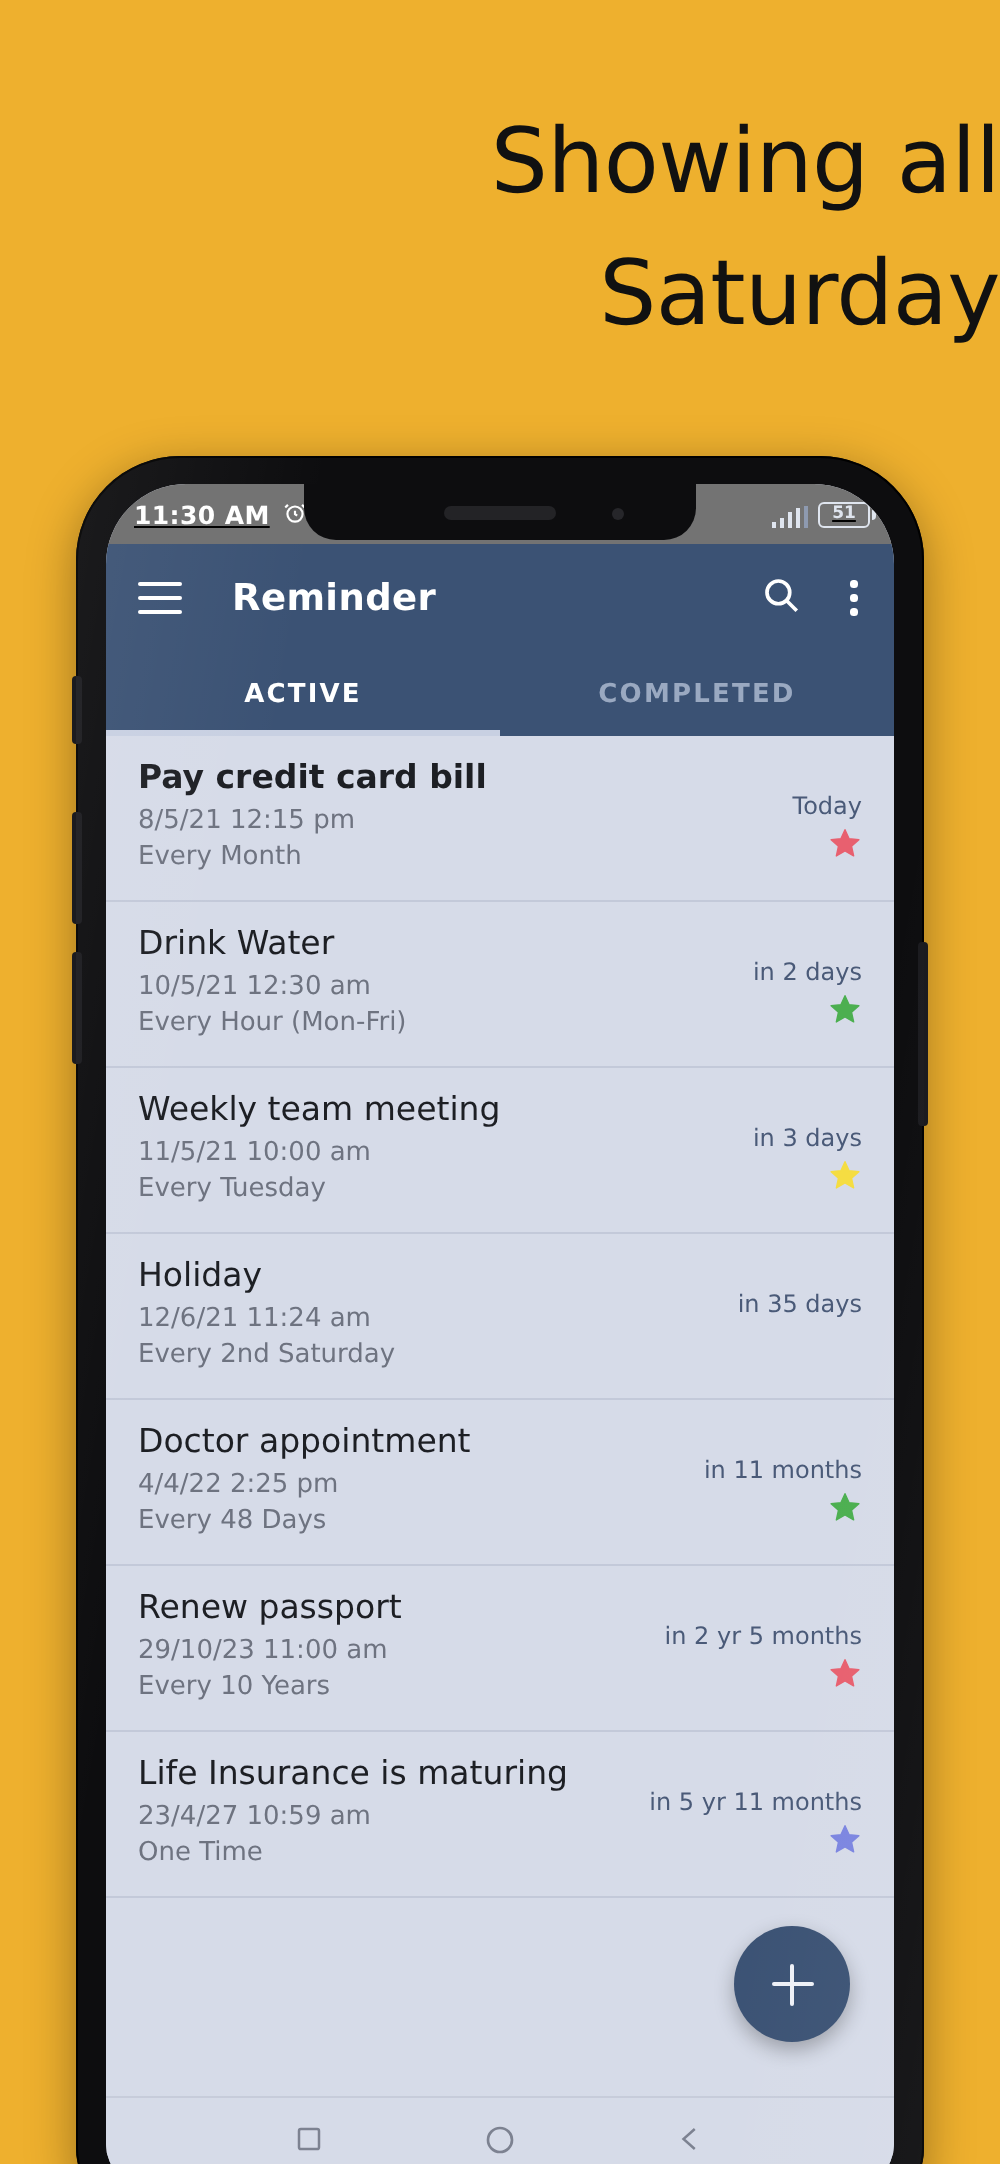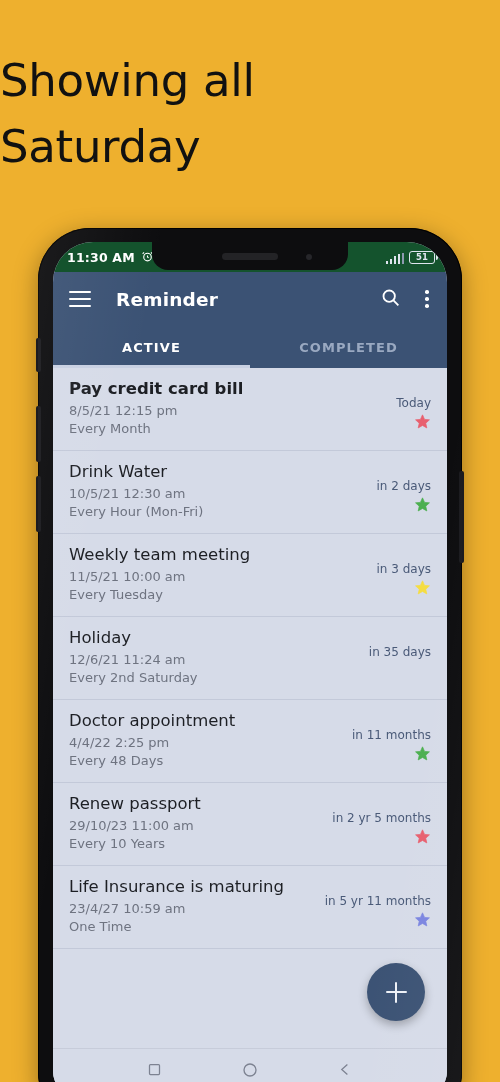--- a/index.html
+++ b/index.html
@@ -6,21 +6,21 @@
   html, body {
     width:500px; height:1082px;
     overflow:hidden;
     font-family:"DejaVu Sans", sans-serif;
   }
   body { background:#eeb02e; position:relative; }
 
   
   .headline{
     position:absolute; top:48px; left:0; width:500px;
-    text-align:left;
+    text-align:right;
     font-size:45px; line-height:66px;
     color:#111111;
     font-family:"DejaVu Sans", sans-serif;
     font-weight:400;
     letter-spacing:-0.3px;
   }
 
   
   .phone{
     position:absolute;
@@ -68,23 +68,23 @@
     background:#232326; border-radius:4px;
   }
   .cam{
     position:absolute; right:36px; top:12px;
     width:6px; height:6px; border-radius:50%;
     background:#26262a;
   }
 
   
   .statusbar{
-    position:relative; height:30px; background:#14532d;
+    position:relative; height:30px; background:#737373;
     display:flex; align-items:center; justify-content:space-between;
-    padding:0 12px 0 14px; z-index:5;
+    padding:0 12px 0 14px; z-index:5;text-decoration:underline;
   }
   .sb-left{ display:flex; align-items:center; gap:6px; }
   .sb-time{ color:#fff; font-size:12.5px; font-weight:bold; letter-spacing:.2px; }
   .alarm-icon{ display:block; }
   .sb-right{ display:flex; align-items:flex-end; gap:5px; }
   .signal{ display:flex; align-items:flex-end; gap:1.5px; height:11px; }
   .signal i{ display:block; width:2.5px; background:#dfe5ef; }
   .signal i:nth-child(1){ height:3px; }
   .signal i:nth-child(2){ height:5px; }
   .signal i:nth-child(3){ height:7.5px; }

